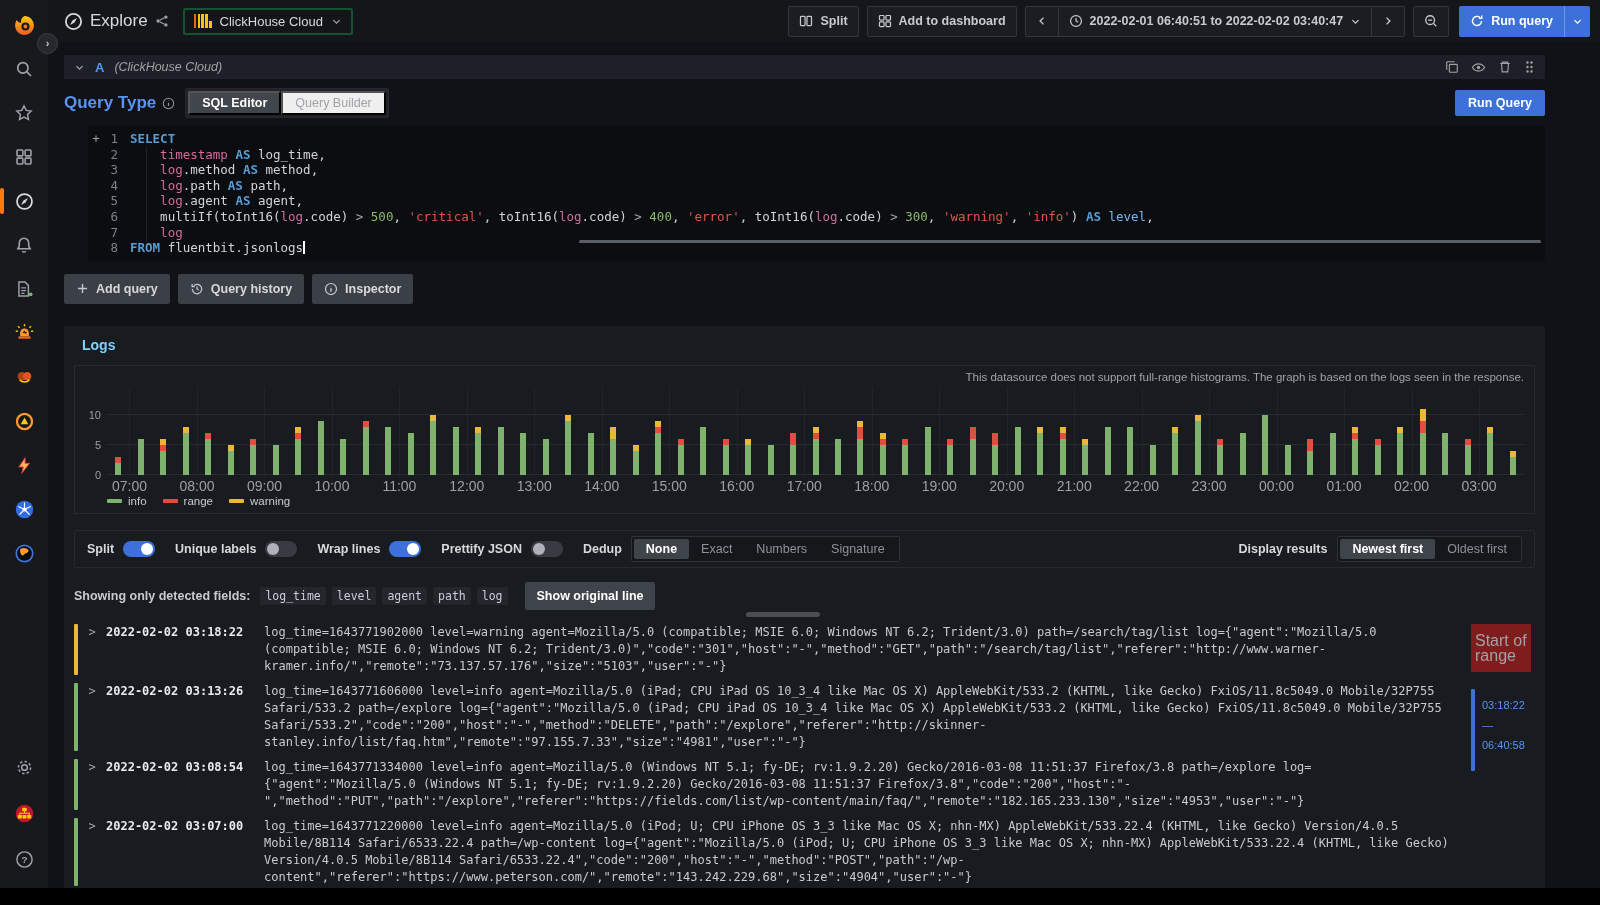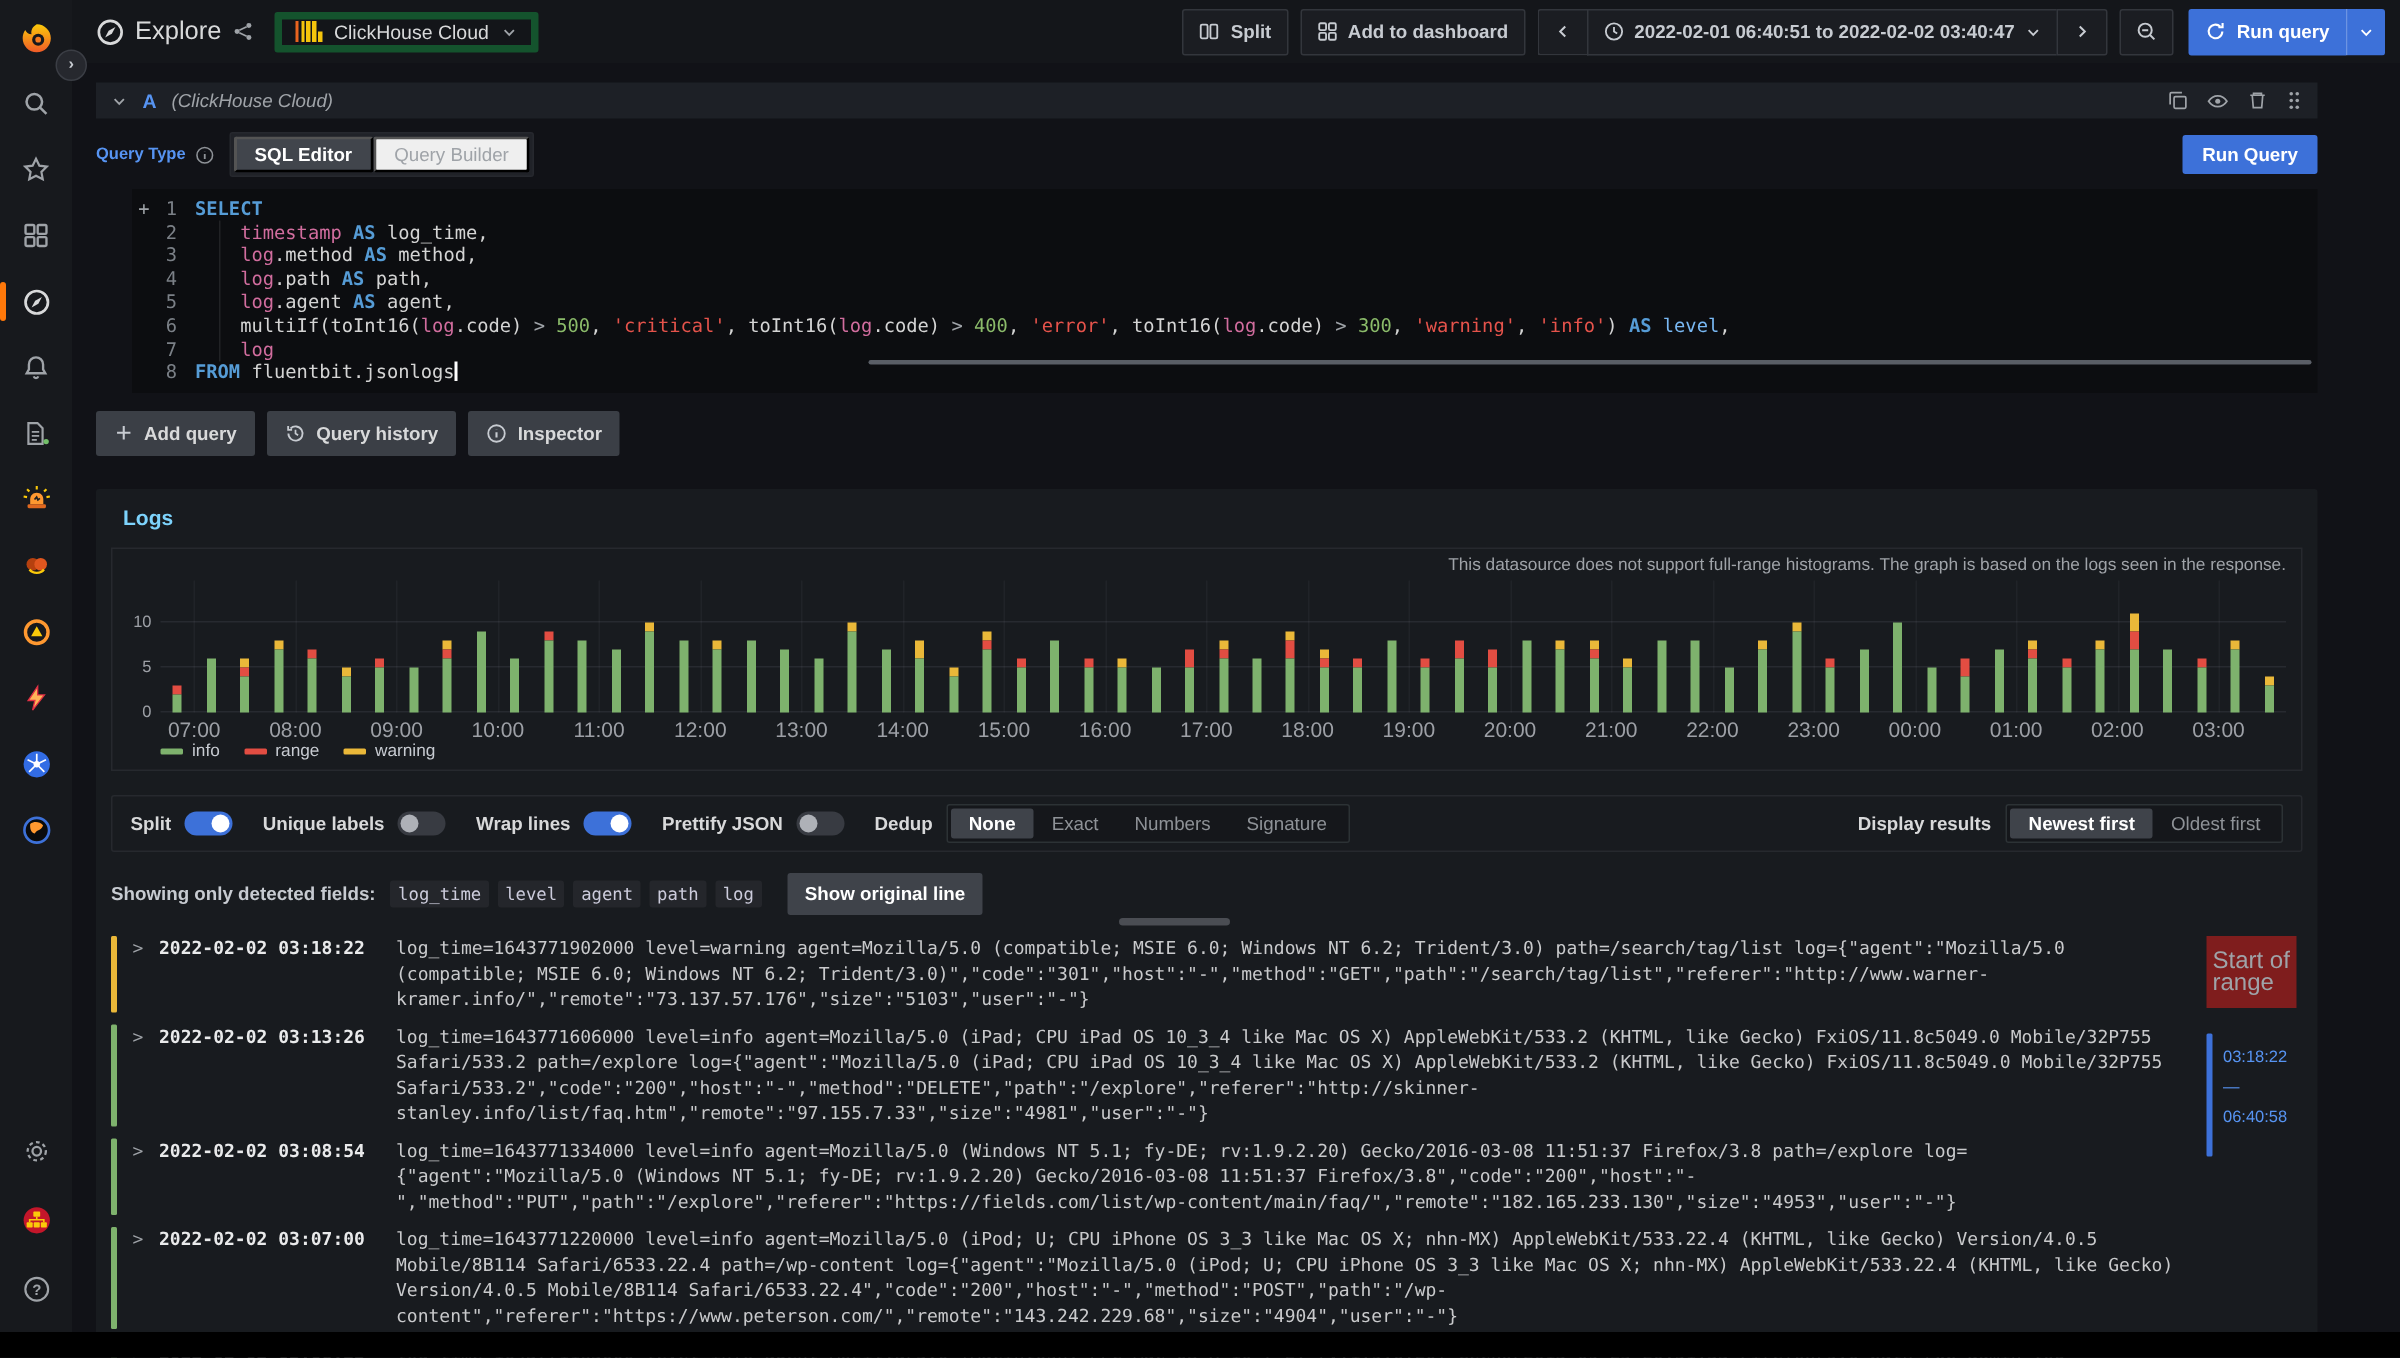--- a/index.html
+++ b/index.html
@@ -12,21 +12,21 @@
   .sb-item.active::before{content:"";position:absolute;left:-4px;top:2px;width:4px;height:26px;background:#ff780a;border-radius:2px;}
   .sb-item.active{color:#d8d9da;}
   .sb-logo{margin-bottom:14px;}
   .sb-bottom{margin-top:auto;margin-bottom:14px;display:flex;flex-direction:column;gap:16px;align-items:center;}
   .sb-expand{position:absolute;left:37px;top:33px;width:21px;height:21px;border-radius:50%;background:#26282e;border:1px solid #3b3e45;color:#c7cbd1;font-size:11px;font-weight:bold;line-height:1;cursor:pointer;z-index:9;display:flex;align-items:center;justify-content:center;}
   
   .topbar{position:absolute;left:48px;right:0;top:0;height:42px;background:#14161a;display:flex;align-items:center;padding:0 10px 0 16px;box-sizing:border-box;gap:8px;}
   .tb-title{display:flex;align-items:center;gap:7px;color:#d8d9da;}
   .tb-title h1{font-size:17px;font-weight:500;margin:0;}
   .share-ic{color:#9fa3a8;display:flex;}
-  .ds-picker{display:flex;align-items:center;gap:8px;height:27px;padding:0 9px;background:#131519;border:5px solid #14532d;border-radius:2px;color:#d8d9da;font-size:13px;font-weight:500;cursor:pointer;margin-left:6px;}
+  .ds-picker{display:flex;align-items:center;gap:8px;height:27px;padding:0 9px;background:#131519;border:2px solid #14532d;border-radius:2px;color:#d8d9da;font-size:13px;font-weight:500;cursor:pointer;margin-left:6px;}
   .ch-logo{display:flex;gap:1.5px;align-items:flex-end;height:14px;}
   .ch-logo i{display:block;width:2.4px;height:14px;background:#f5c50c;}
   .ch-logo i:first-child{background:#e8641f;}
   .ch-logo i:last-child{height:7px;}
   .tb-right{margin-left:auto;display:flex;align-items:center;gap:8px;}
   .tb-btn{display:flex;align-items:center;gap:7px;height:31px;padding:0 10px;background:#1b1d22;border:1px solid #33363c;border-radius:2px;color:#c7cbd1;font-size:12.5px;font-weight:600;cursor:pointer;}
   .tp-group{display:flex;align-items:stretch;}
   .tp-group .tb-btn{border-radius:0;border-right-width:0;}
   .tp-group .tb-btn:first-child{border-radius:2px 0 0 2px;}
   .tp-group .tb-btn:last-child{border-radius:0 2px 2px 0;border-right-width:1px;}
@@ -36,21 +36,21 @@
   .runq .rq-caret{border-left:1px solid rgba(255,255,255,.25);border-radius:0 2px 2px 0;padding:0 7px;}
   
   .main{position:absolute;left:48px;top:42px;right:0;bottom:0;padding:13px 55px 0 16px;box-sizing:border-box;overflow:hidden;background:#111217;}
   
   .q-header{height:24px;background:#1d2026;display:flex;align-items:center;gap:10px;padding:0 10px;color:#9fa3a8;}
   .q-ref{color:#5794f2;font-weight:700;font-size:13px;}
   .q-ds{font-style:italic;font-size:12.5px;color:#9fa3a8;}
   .q-hicons{margin-left:auto;display:flex;gap:12px;align-items:center;color:#9fa3a8;}
   .q-hicons span{display:flex;cursor:pointer;}
   .q-type-row{display:flex;align-items:center;margin-top:9px;gap:10px;}
-  .qt-label{color:#5794f2;font-size:11px;font-weight:600;display:flex;gap:6px;align-items:center;}
+  .qt-label{color:#5794f2;font-size:17px;font-weight:600;display:flex;gap:6px;align-items:center;}
   .qt-label .inf{color:#8e9297;display:flex;}
   .qtabs{display:flex;background:#202228;border-radius:2px;padding:2px;border:1px solid #26282e;}
   .qtab{padding:3px 12px;font-size:12.5px;color:#9fa3a8;border-radius:2px;cursor:pointer;font-weight:500;}
   .qtab.active{background:#41454c;color:#fff;font-weight:700;}
   .runq-sm{margin-left:auto;background:#3d71d9;color:#fff;border:none;border-radius:2px;height:26px;padding:0 13px;font-size:12.5px;font-weight:600;cursor:pointer;}
   .editor{position:relative;margin:8px 0 0 24px;background:#0c0d10;padding:5px 0 6px 0;font-family:"DejaVu Sans Mono",monospace;font-size:12.5px;line-height:15.6px;}
   .code-line{display:flex;}
   .gut{width:42px;display:flex;color:#7b8087;user-select:none;}
   .gut .plus{width:16px;text-align:center;color:#9fa3a8;}
   .gut .no{flex:1;text-align:right;padding-right:12px;}

